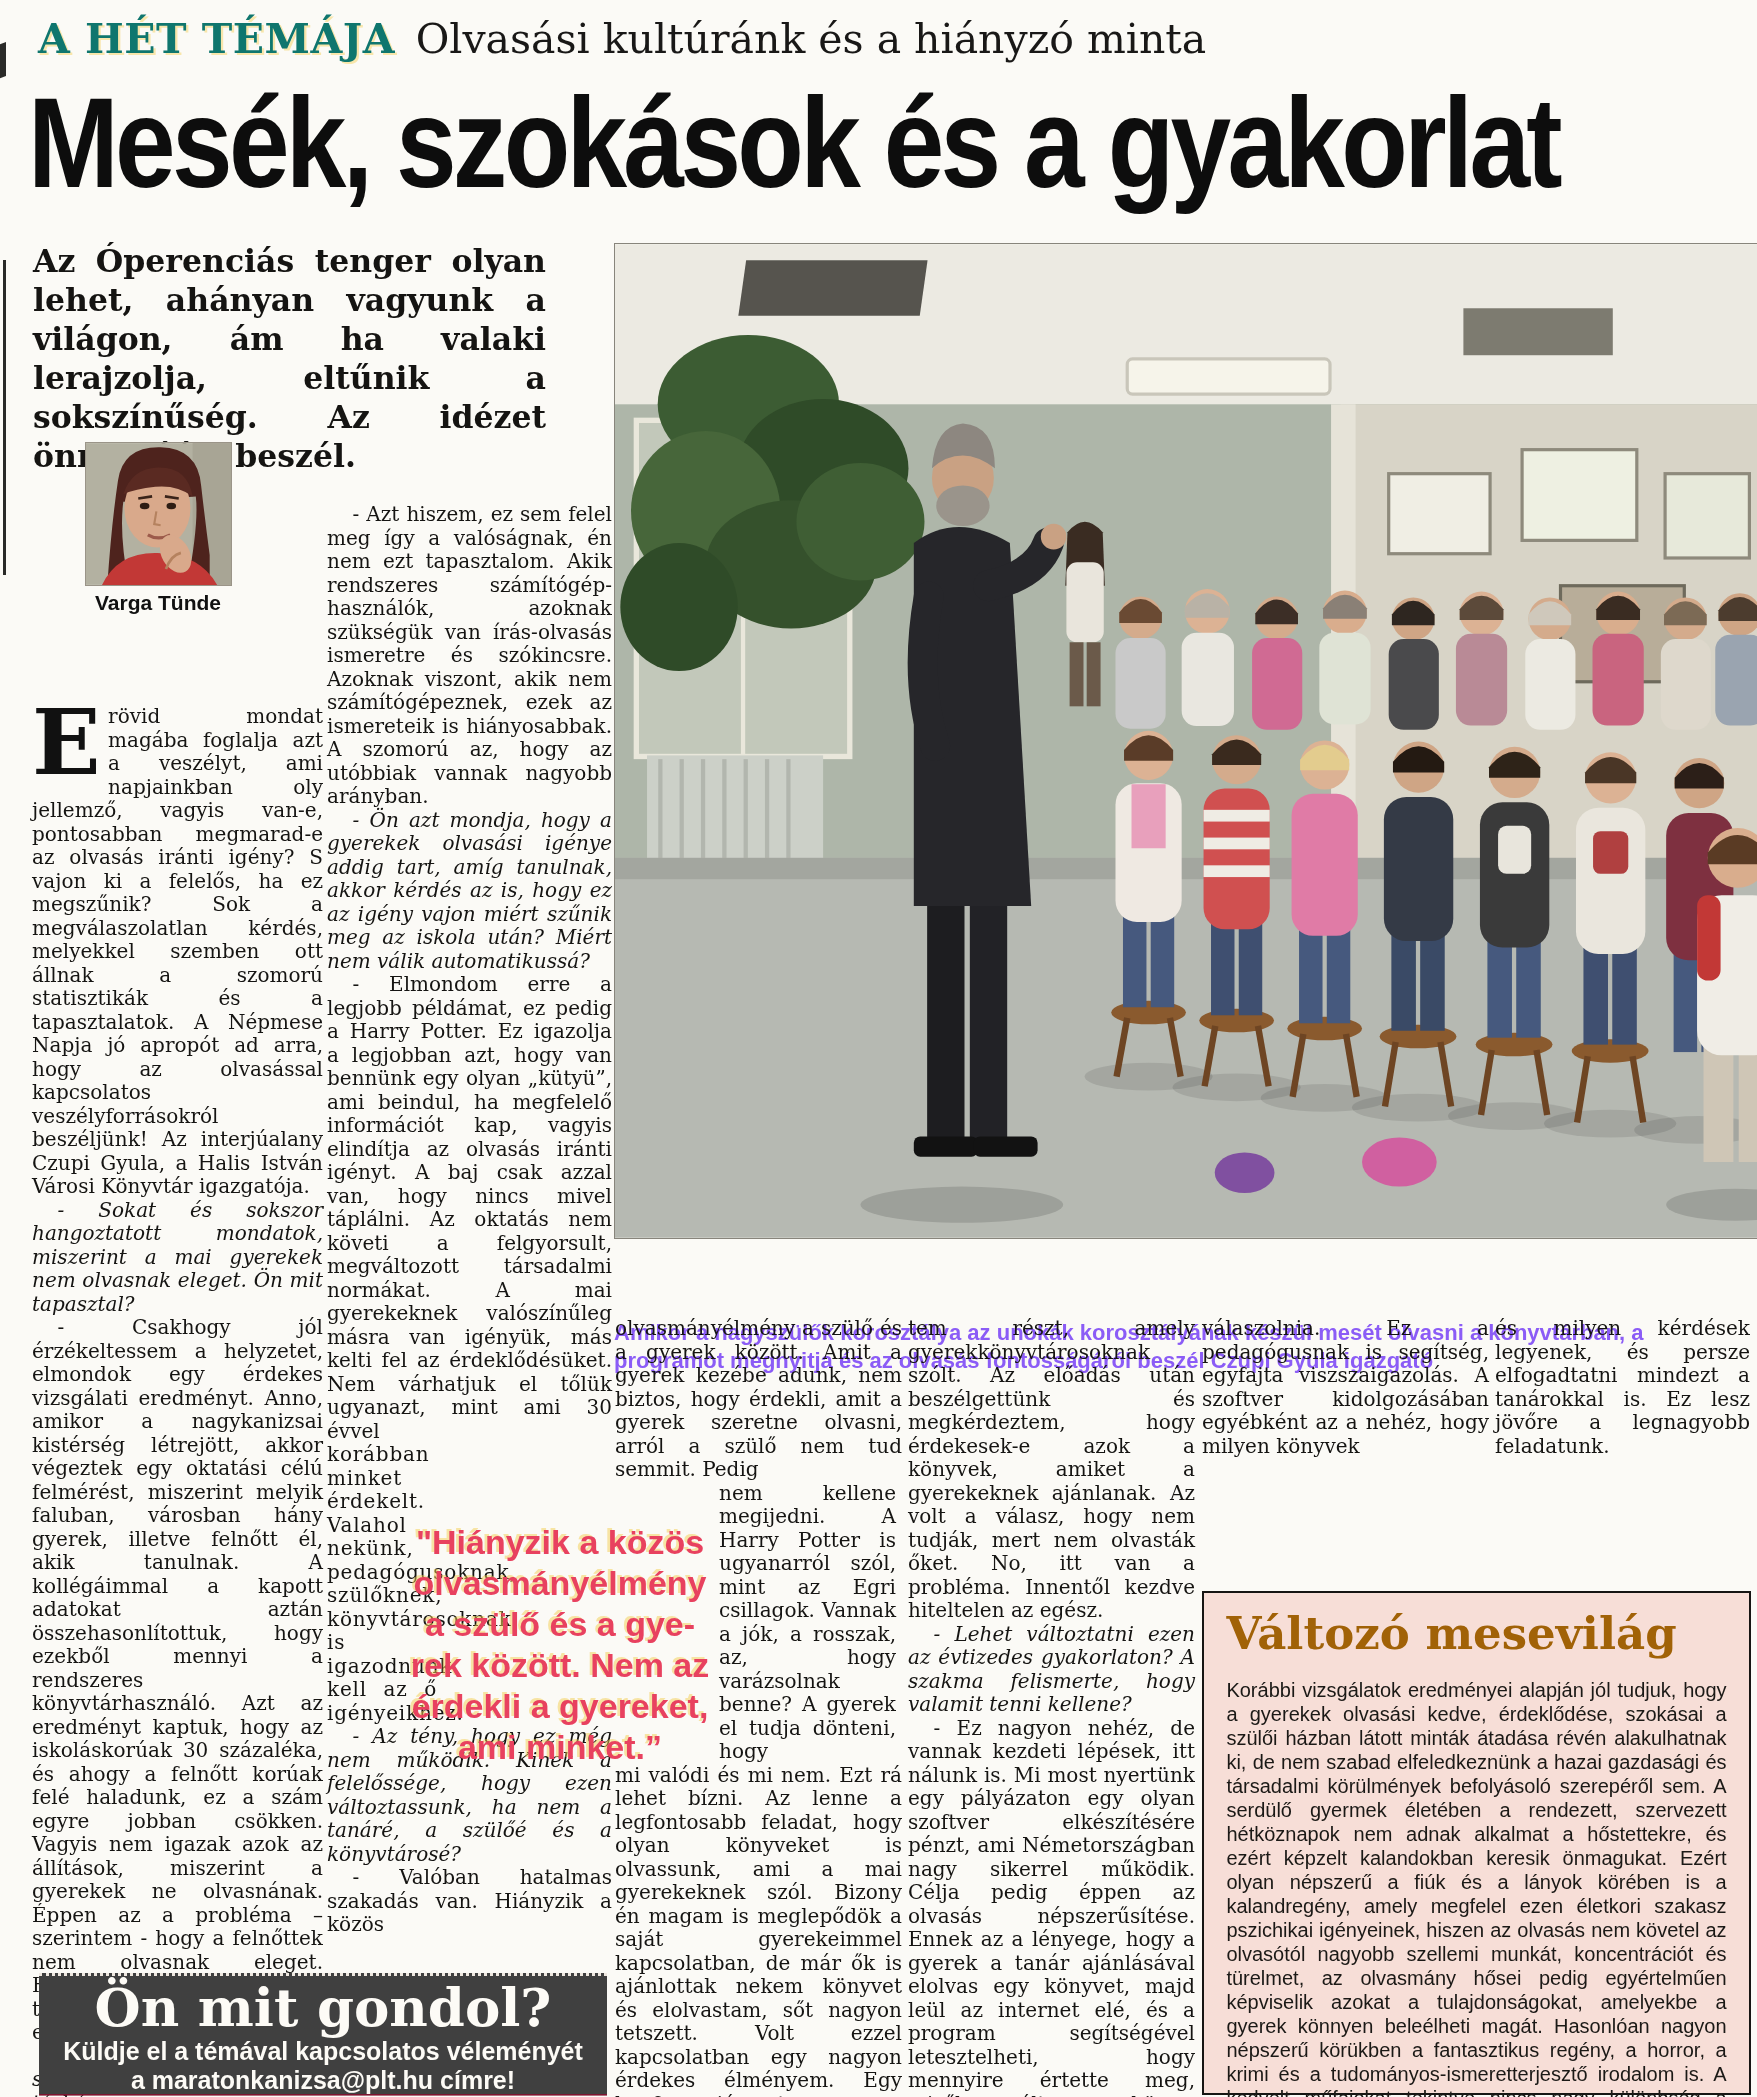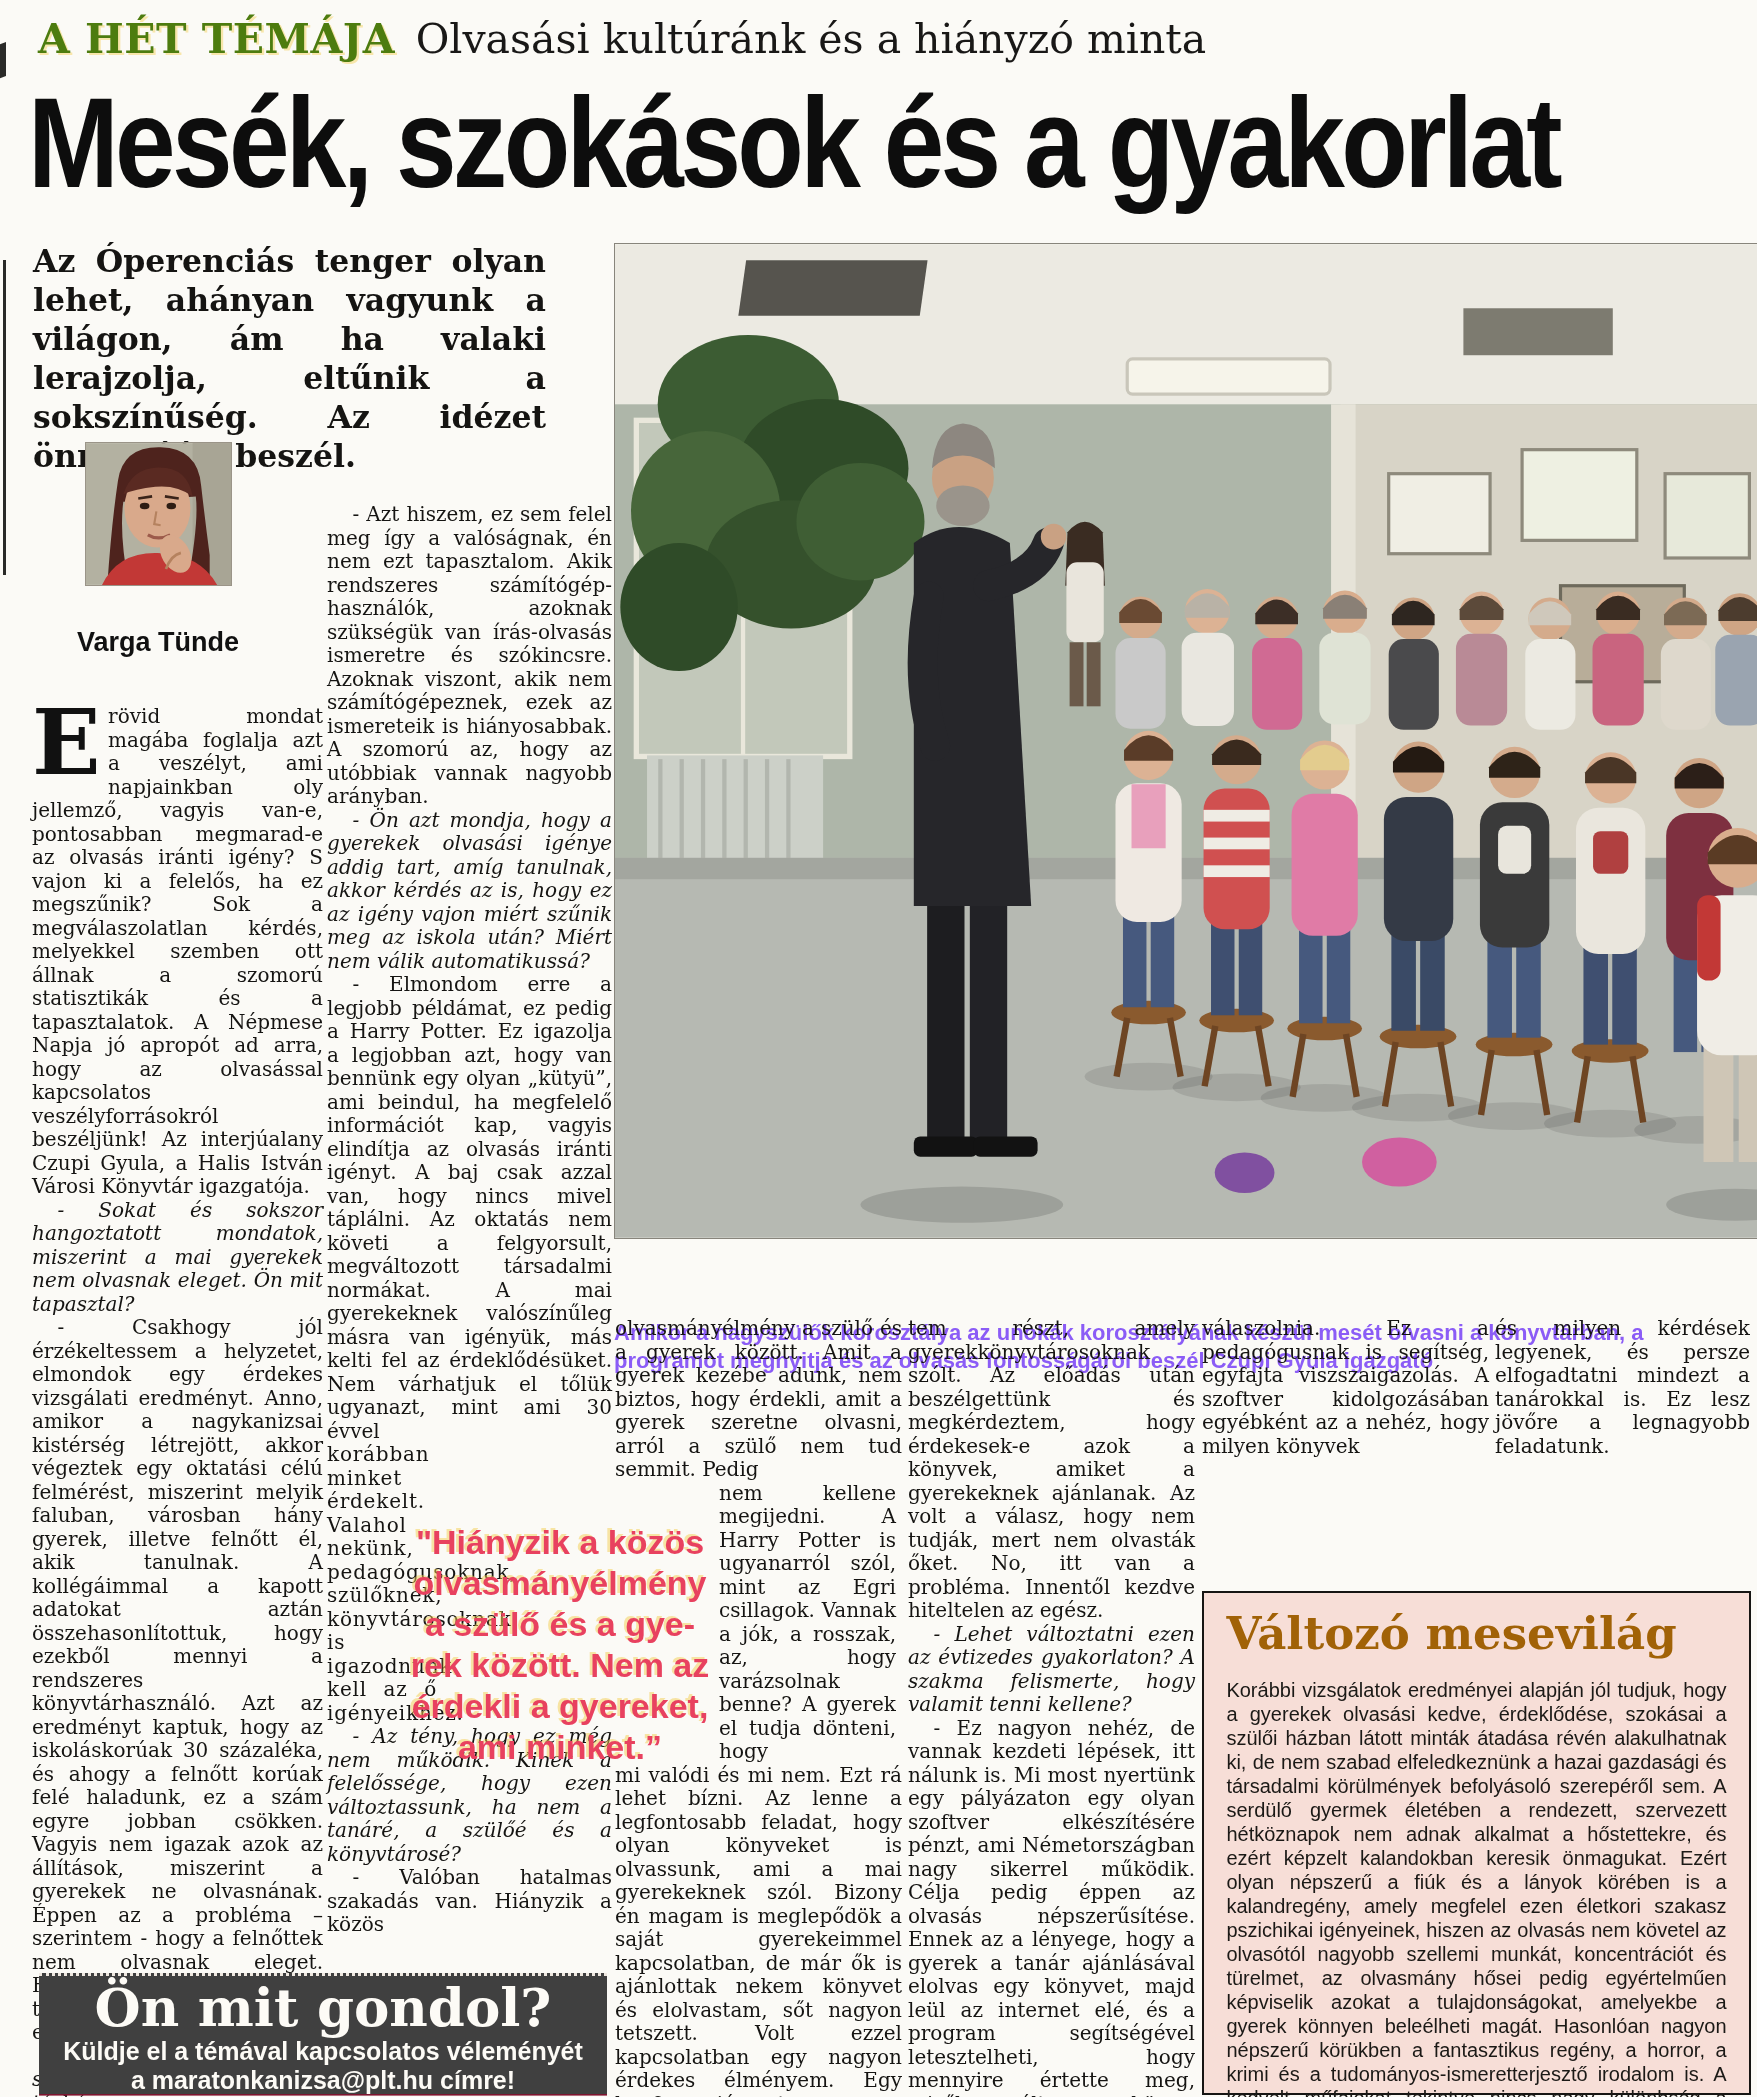--- a/index.html
+++ b/index.html
@@ -1,34 +1,34 @@
 <!DOCTYPE html>
 <html lang="hu" style="font-size:8.5px"><head>
 <meta charset="utf-8">
 <style>
   html,body{margin:0;padding:0;background:#e9e7e0;}
   .page{position:relative;width:1758px;height:2097px;background:#fbfaf6;overflow:hidden;
         font-family:"DejaVu Serif", serif;color:#151412;}
   
   .kicker-row{position:absolute;left:38px;top:15px;white-space:nowrap;}
   .kicker{display:inline-block;font-family:"DejaVu Serif",serif;font-weight:bold;
-          font-size:41px;color:#4d7c0f;letter-spacing:0.5px;
+          font-size:41px;color:#0f766e;letter-spacing:0.5px;
           text-shadow:2.1px 2.1px 0 rgba(243,206,80,.45);}
   .kicker-sub{display:inline-block;margin-left:18px;font-size:41px;color:#191817;}
   .headline{position:absolute;left:28px;top:68px;width:1723px;
             font-family:"Liberation Sans",sans-serif;font-weight:bold;
             font-size:109px;letter-spacing:-3.7px;color:#0d0d0d;white-space:nowrap;
             transform:scaleY(1.18);transform-origin:top left;}
   
   .lead{position:absolute;left:33px;top:241px;width:513px;font-weight:bold;
         font-size:31.5px;line-height:39px;text-align:justify;}
   .portrait{position:absolute;left:85px;top:442px;width:145px;height:142px;
             border:0.5px solid #9a9488;}
   .portrait-caption{position:absolute;left:64px;top:591px;width:188px;text-align:center;
-            font-family:"Liberation Sans",sans-serif;font-weight:bold;font-size:27px;color:#111;margin-top:36px;}
+            font-family:"Liberation Sans",sans-serif;font-weight:bold;font-size:21px;color:#111;}
   
   .photo{position:absolute;left:614px;top:243px;width:1144px;height:994px;
          border:0.5px solid #88857c;}
   .photo-caption{position:absolute;left:614px;top:1319px;width:1144px;
          font-family:"Liberation Sans",sans-serif;font-weight:bold;
          font-size:22px;line-height:28px;color:#8b5cf6;text-align:left;}
   
   .col{position:absolute;font-size:20px;line-height:23.5px;text-align:justify;}
   .para{text-indent:25.6px;margin:0;}
   .para.noind{text-indent:0;}

